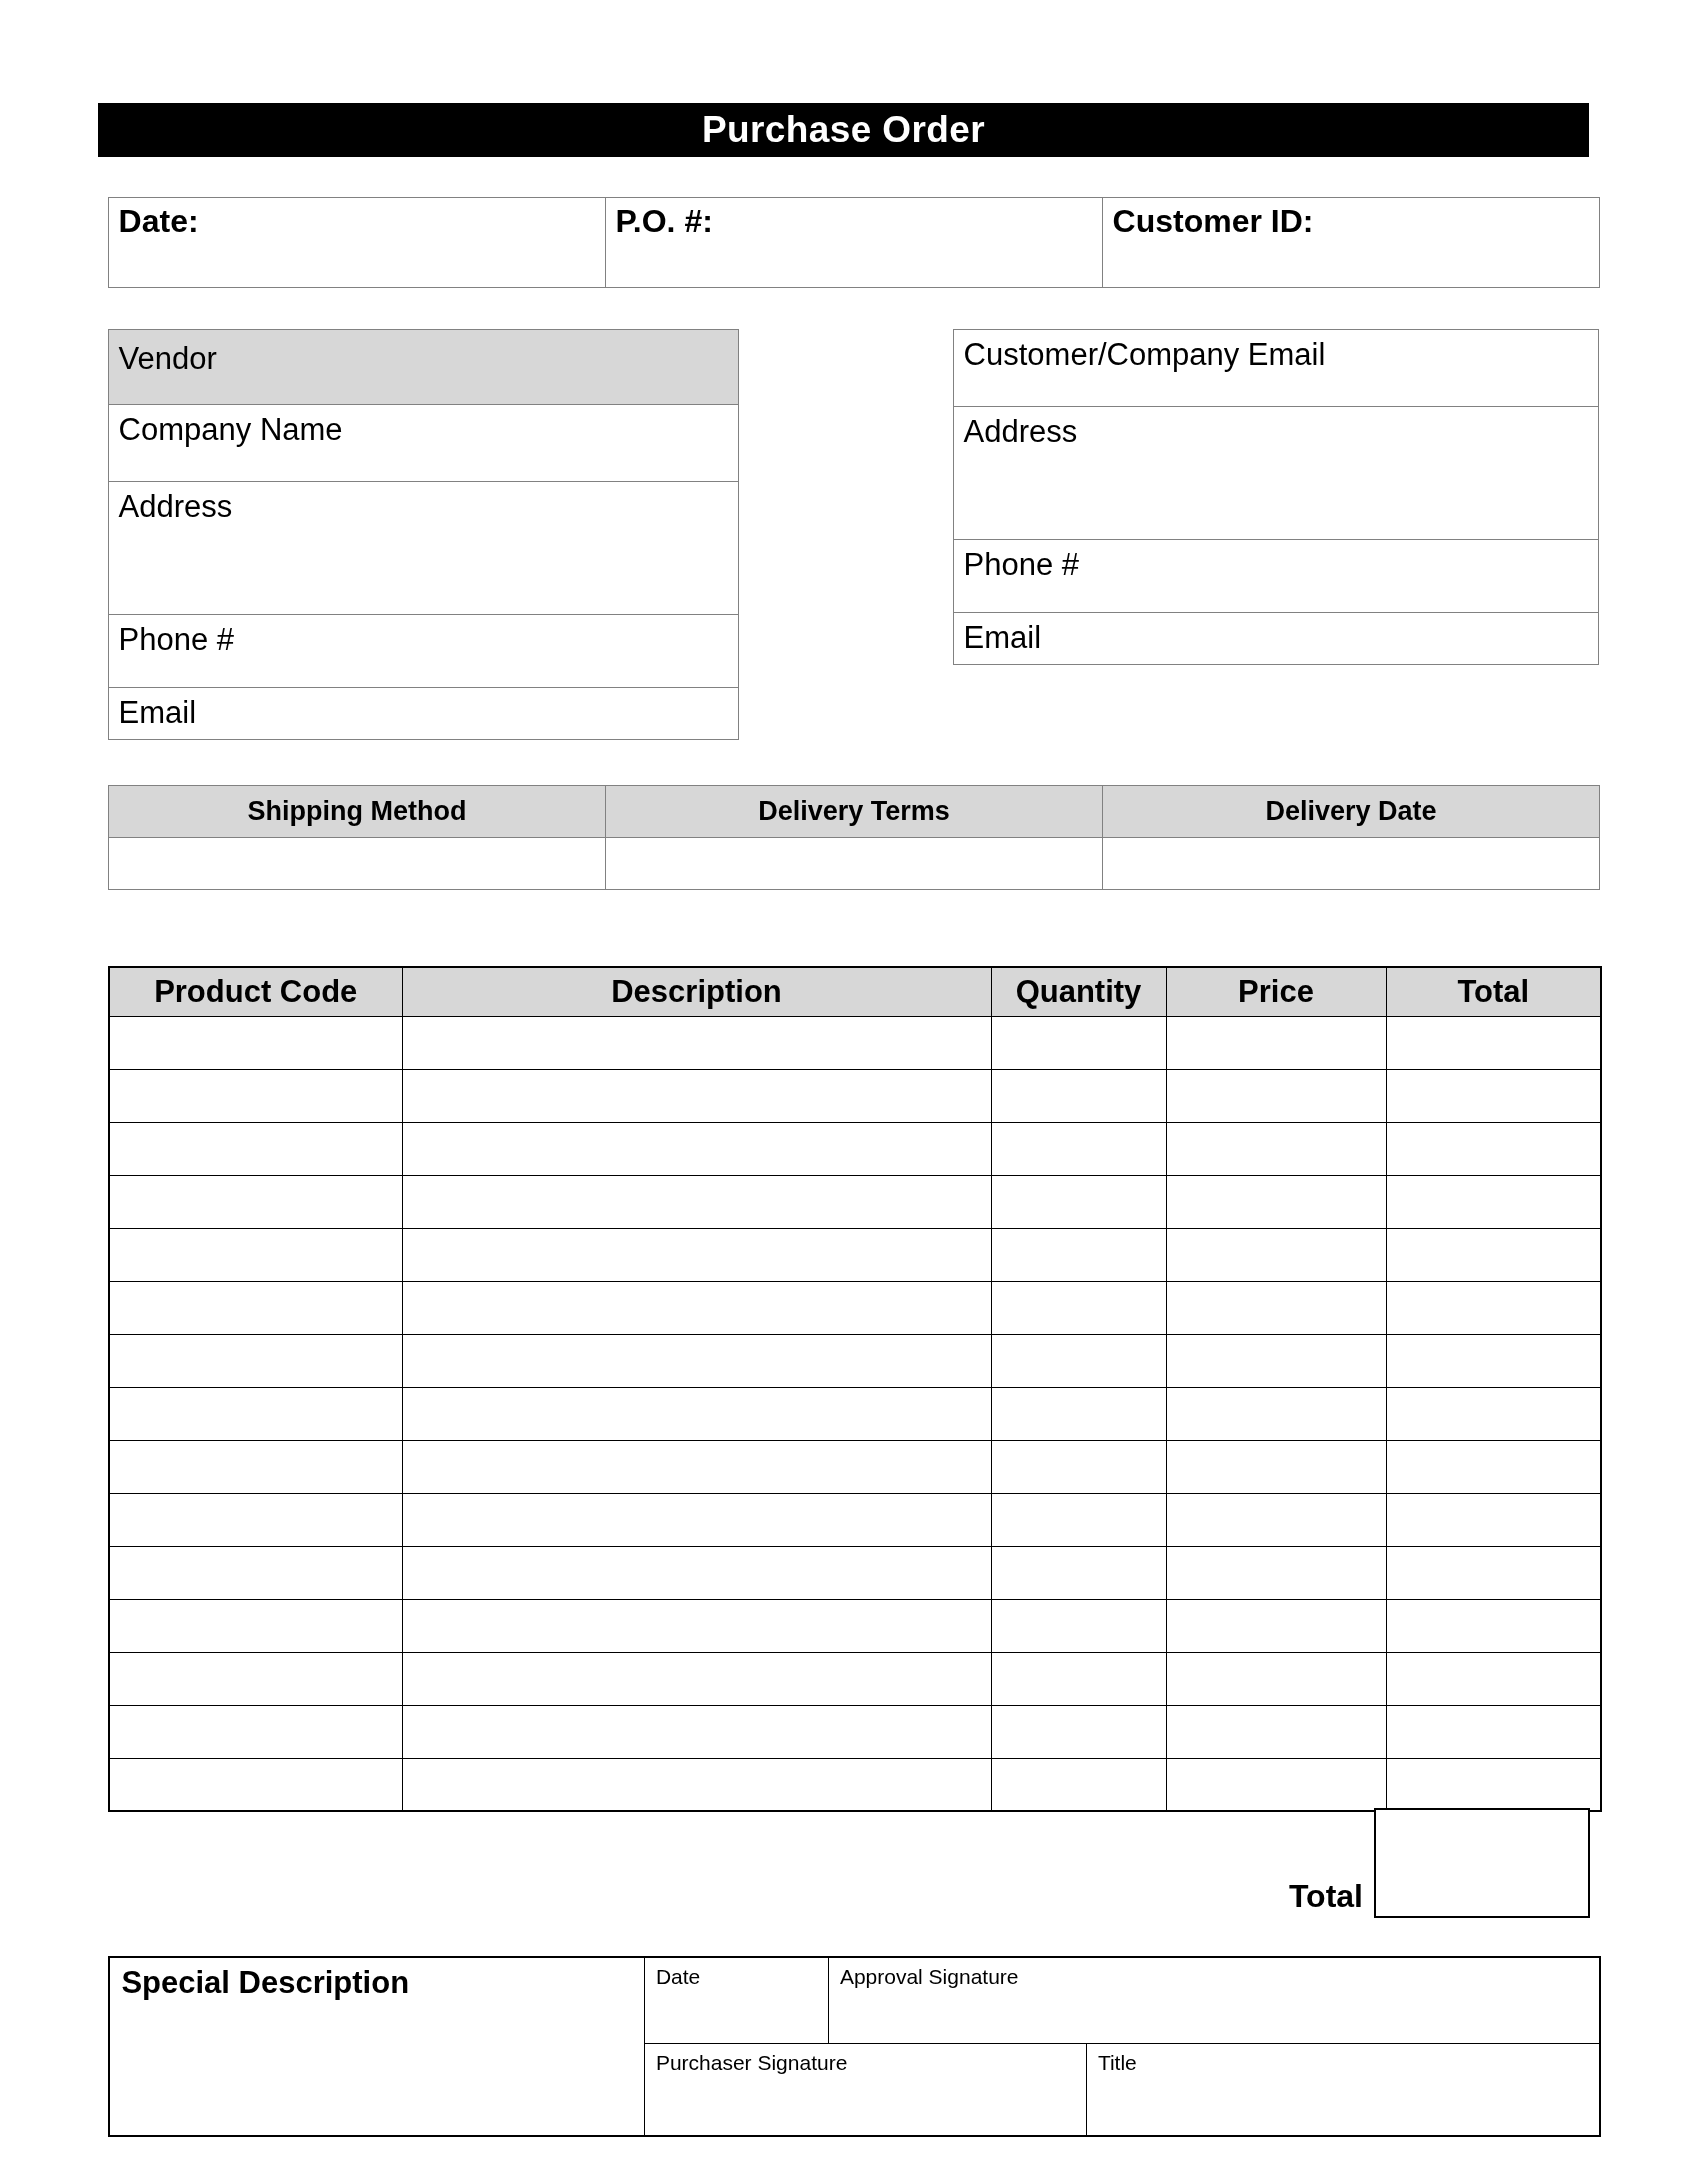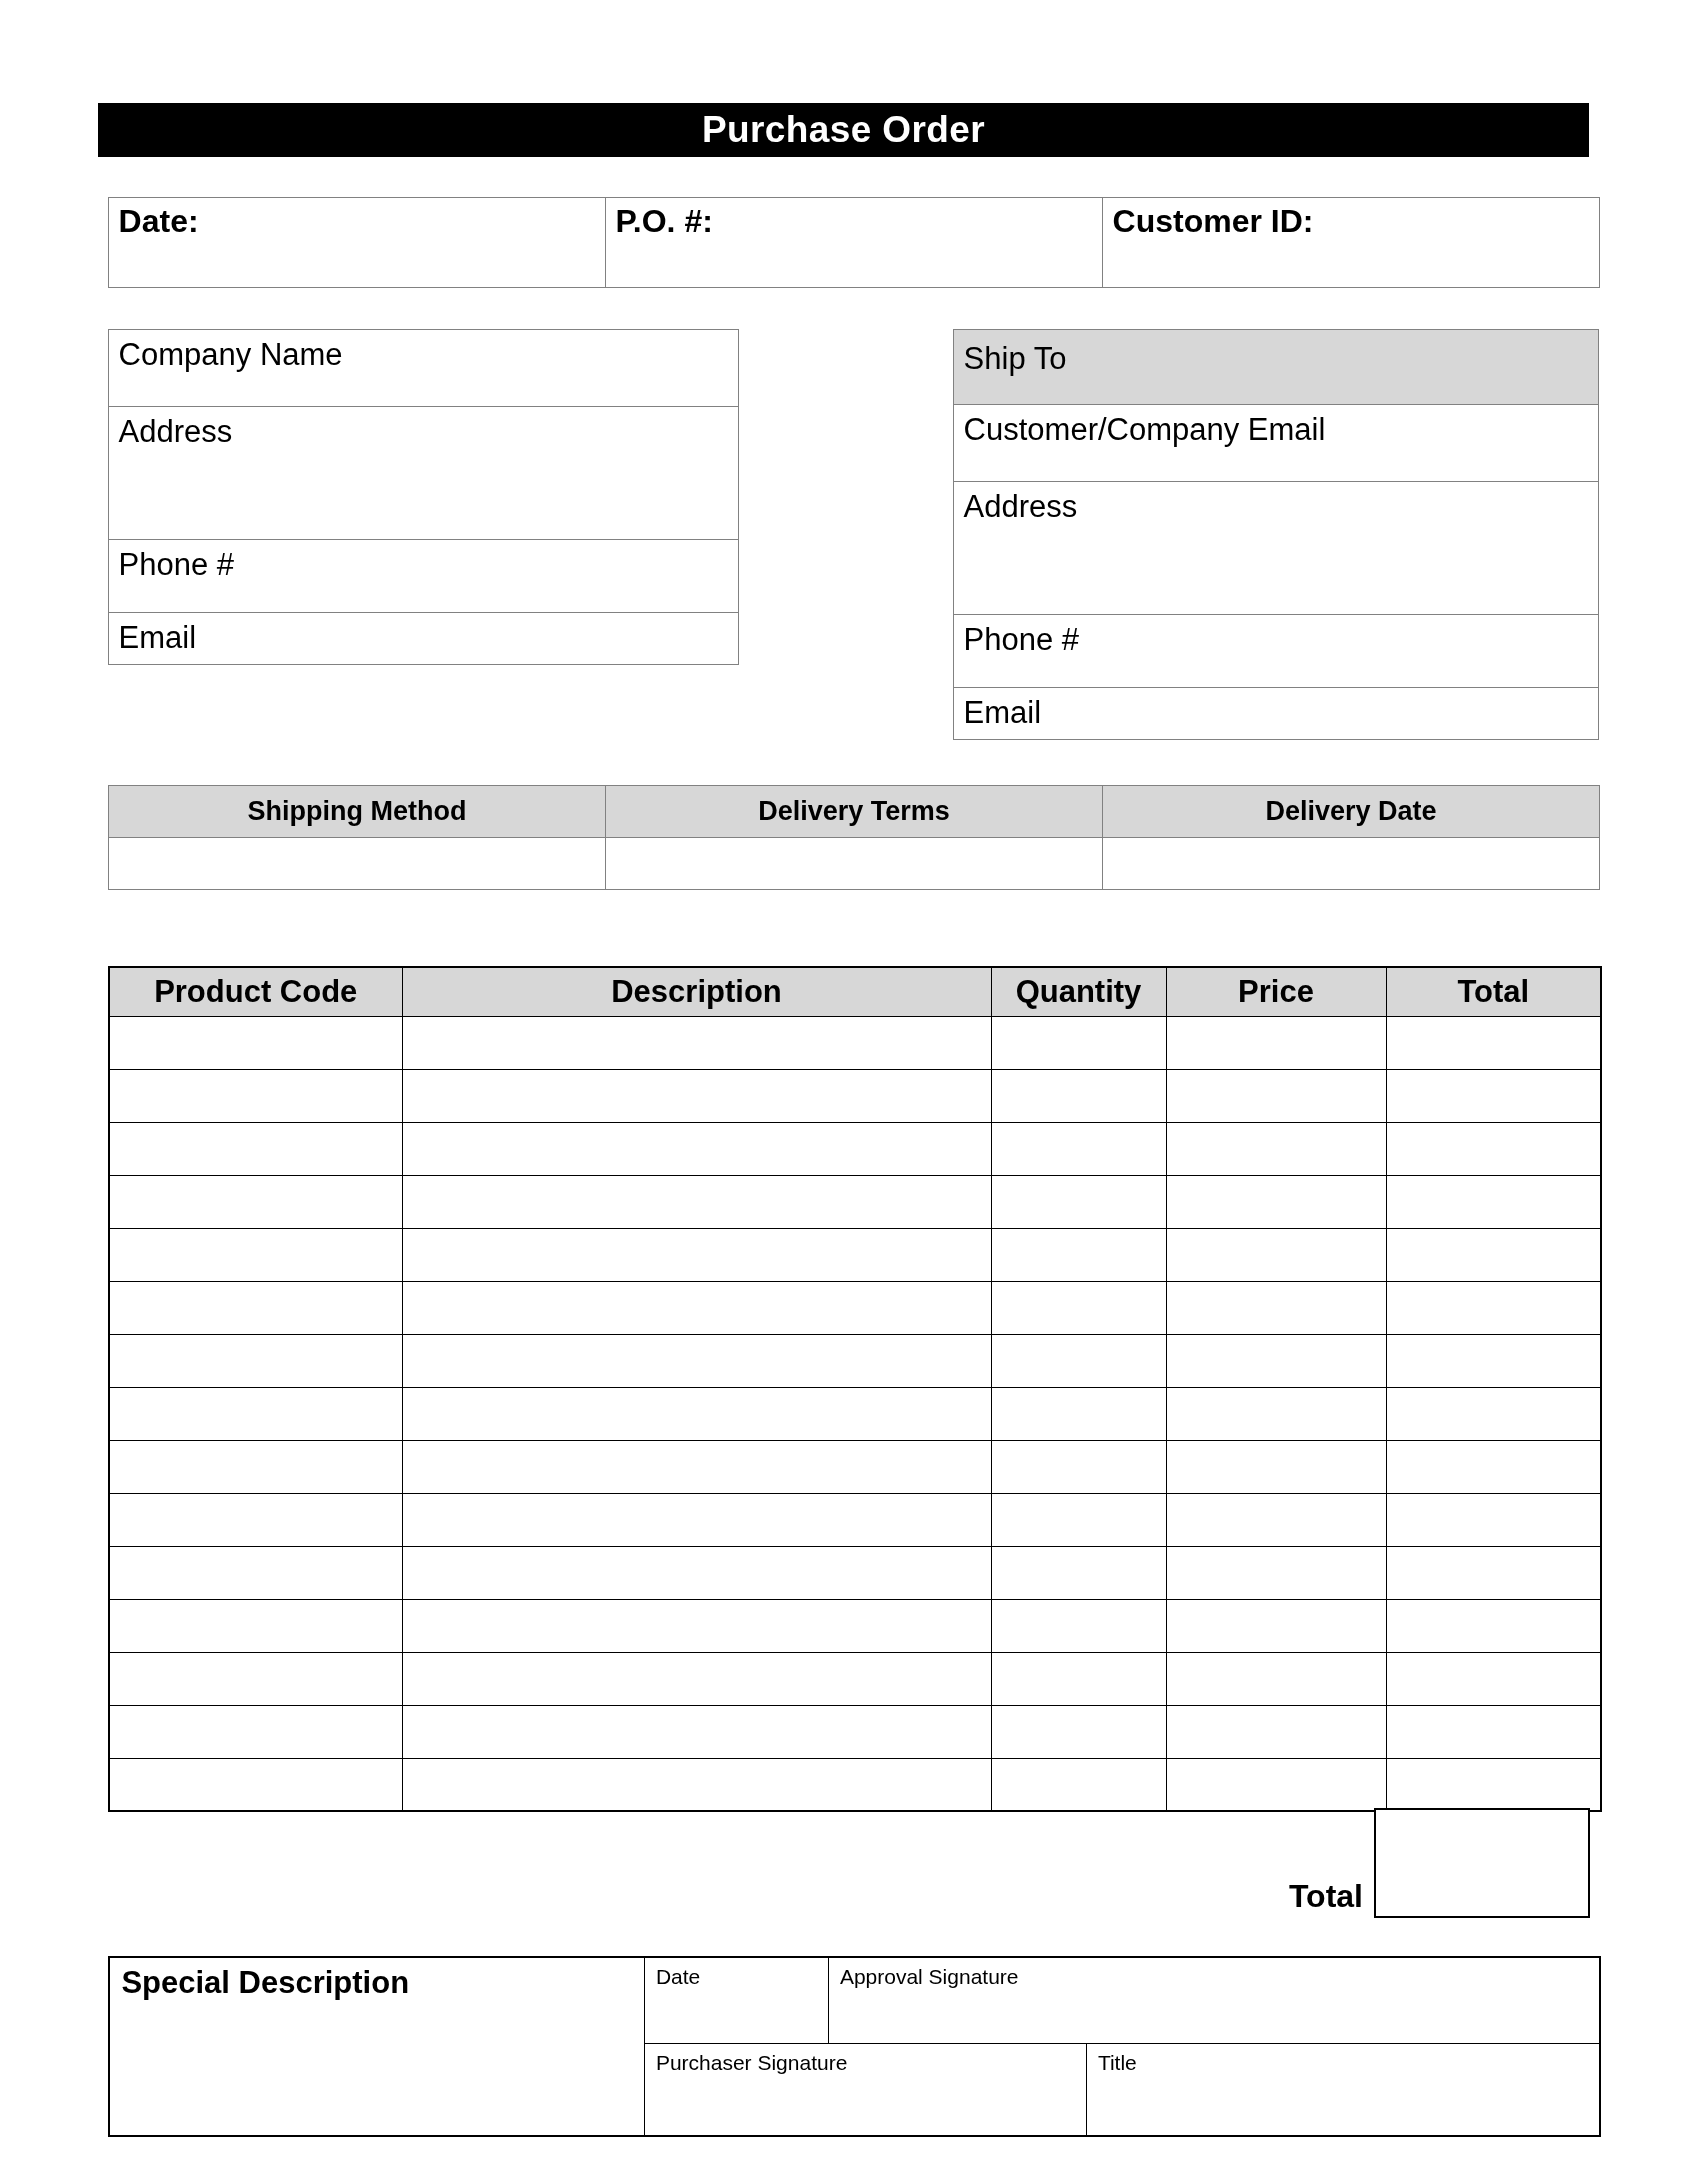--- a/index.html
+++ b/index.html
@@ -123,20 +123,23 @@
       <td>
         <span>Customer ID:</span>
         <span></span>
       </td>
     </tr>
   </tbody>
     </table>
 
   <table class="graytbl panel vendor-table">
     <tbody>
+        <tr>
+          <td class="panel-hdr">Vendor</td>
+        </tr>
     <tr>
           <td class="row-company">
       <span>Company Name</span></td>
         </tr>
     <tr>
           <td class="row-address">
       <span>Address</span></td>
         </tr>
     <tr>
           <td class="row-phone">
@@ -144,23 +147,20 @@
         </tr>
     <tr>
           <td class="row-email">
       <span>Email</span></td>
         </tr>
   </tbody>
     </table>
 
   <table class="graytbl panel shipto-table">
     <tbody>
-        <tr>
-          <td class="panel-hdr">Ship To</td>
-        </tr>
     <tr>
           <td class="row-company">
       <span>Customer/Company Email</span></td>
         </tr>
     <tr>
           <td class="row-address">
       <span>Address</span></td>
         </tr>
     <tr>
           <td class="row-phone">

